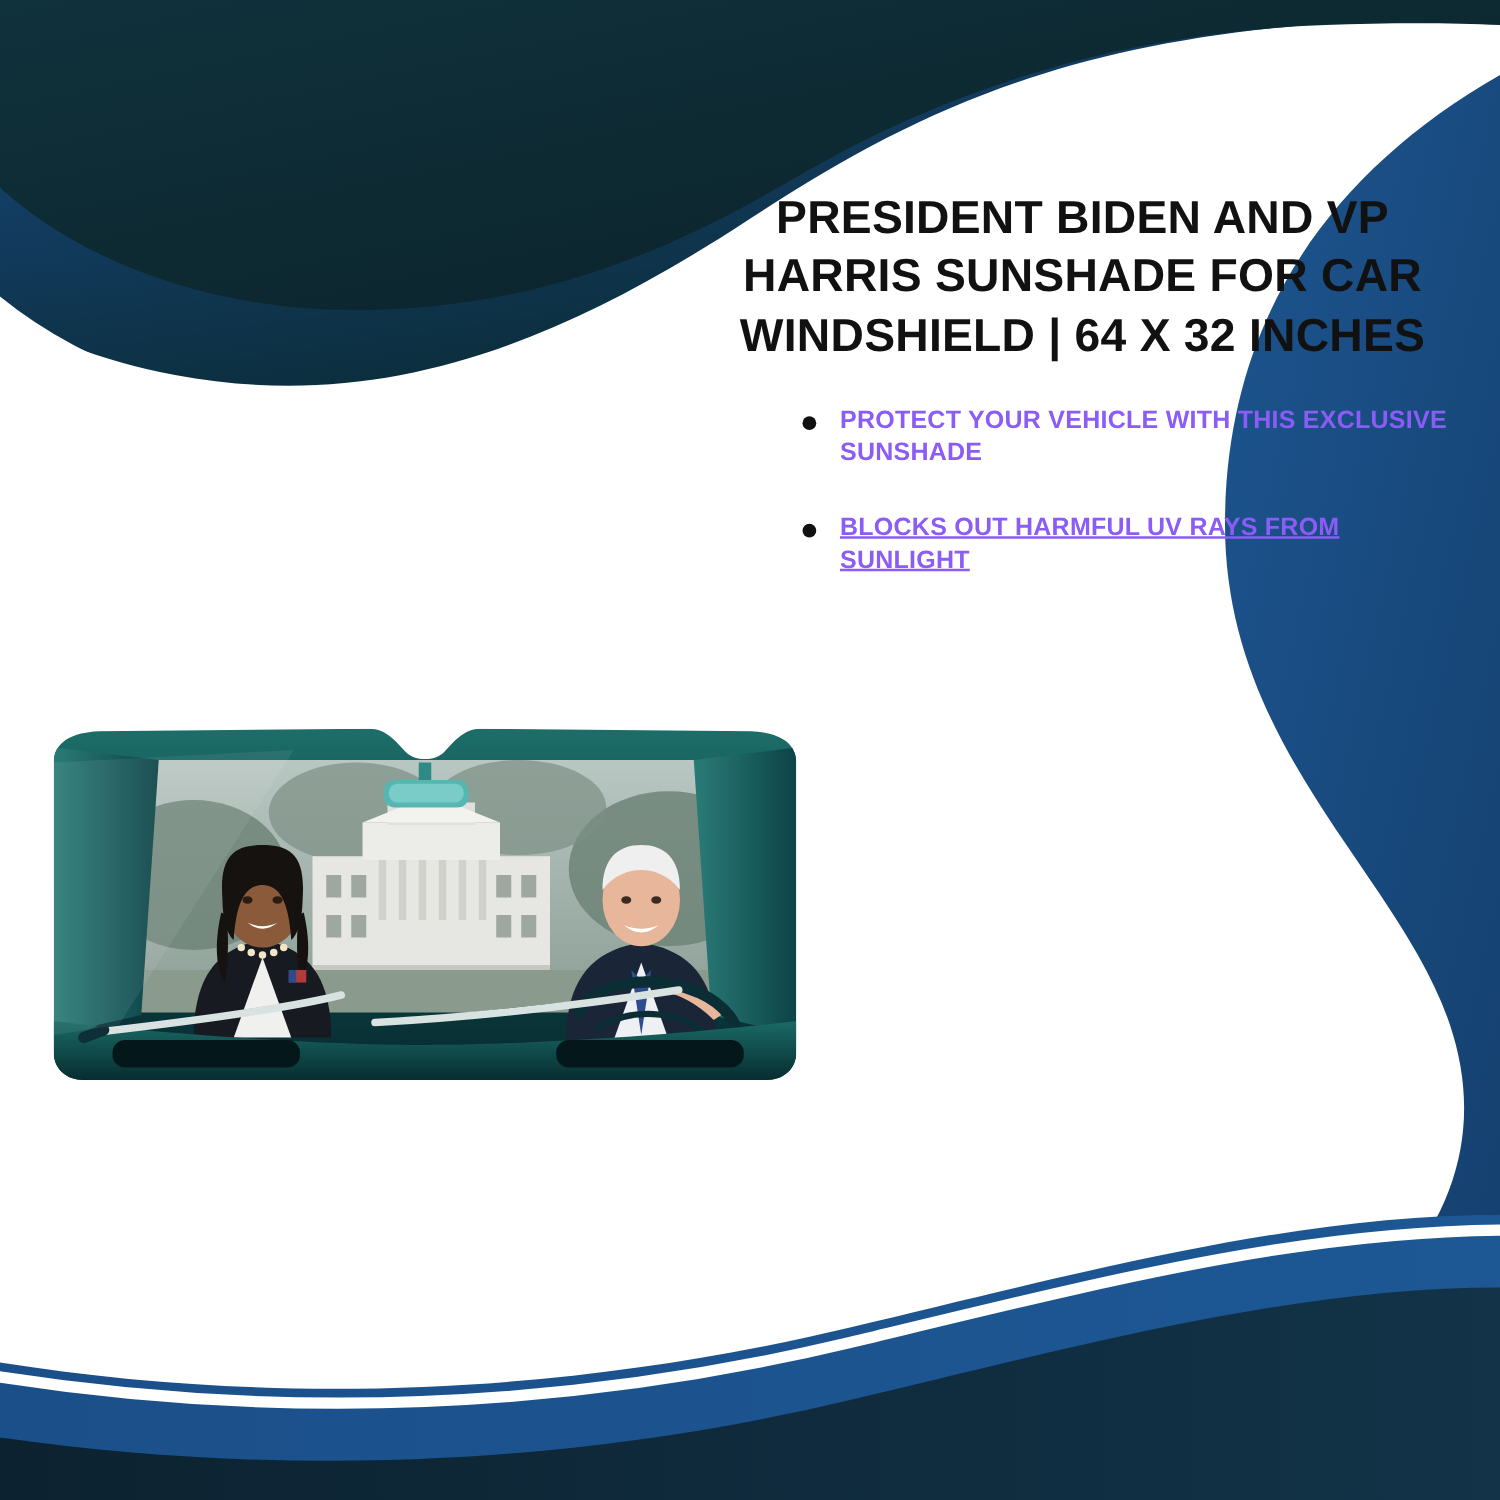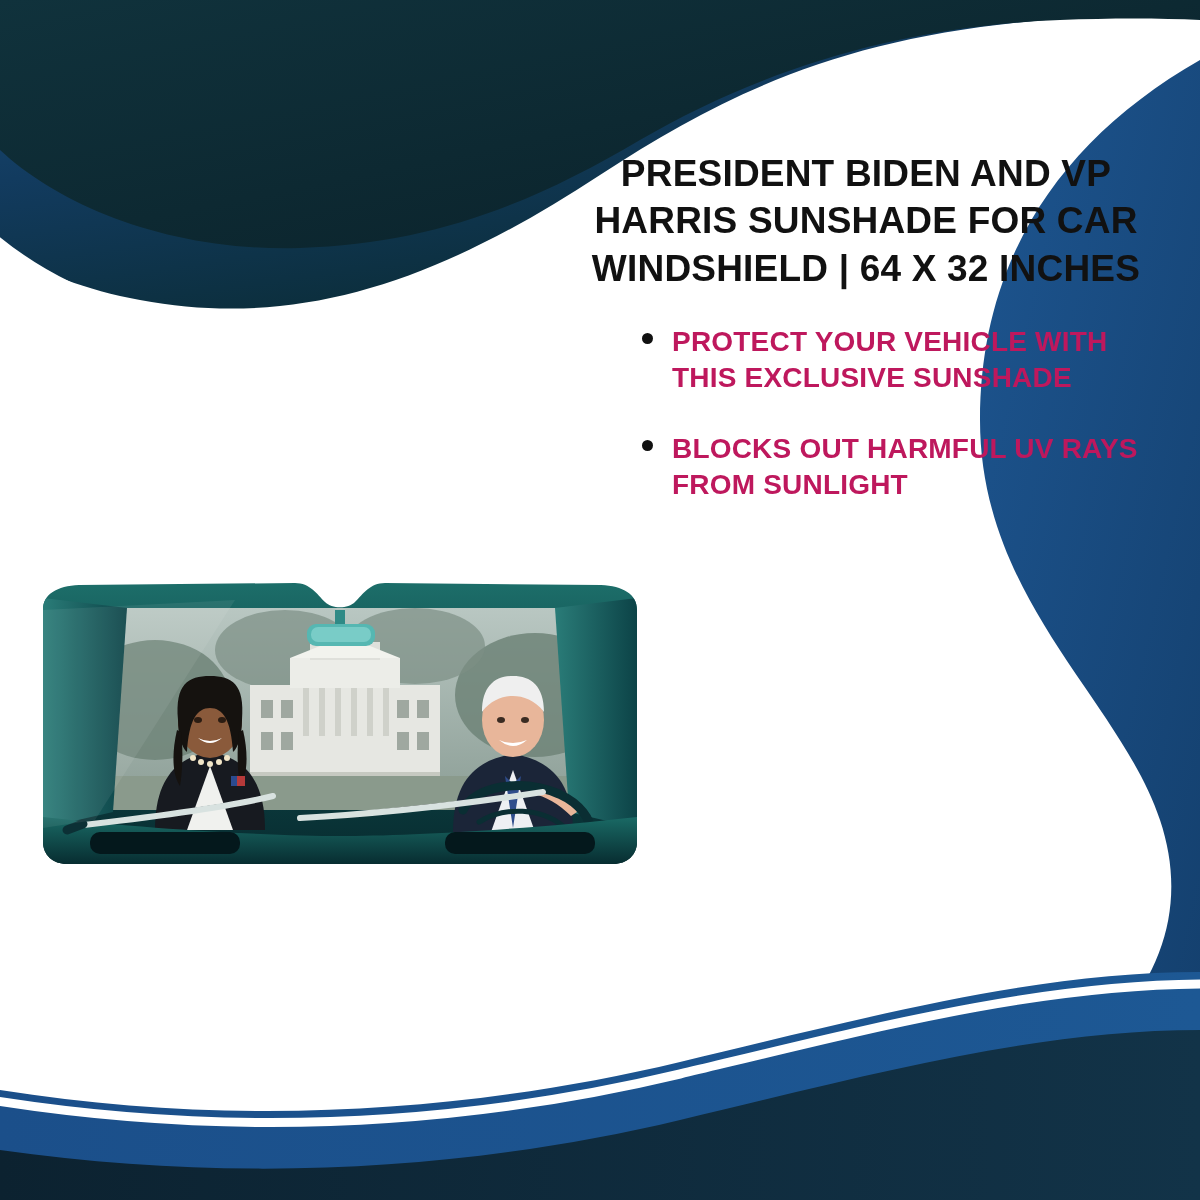--- a/index.html
+++ b/index.html
@@ -51,30 +51,30 @@
     text-align: center;
     padding-right: 8px;
   }
   .bullets {
     list-style: none;
     margin: 32px 0 0 0;
     padding: 0 0 0 72px;
   }
   .bullets li {
     position: relative;
-    font-size: 28px;
+    font-size: 20px;
     line-height: 1.28;
     font-weight: bold;
     letter-spacing: 0.2px;
     text-transform: uppercase;
-    color: #be185d;
+    color: #8b5cf6;
     margin-bottom: 35px;
     padding-left: 30px;
   }
-  .bullets li:last-child { margin-bottom: 0; }
+  .bullets li:last-child { margin-bottom: 0; text-decoration: underline; }
   .bullets li .dot {
     position: absolute;
     left: 0;
     top: 9px;
     width: 11px;
     height: 11px;
     border-radius: 50%;
     background: #111111;
   }
 </style>

